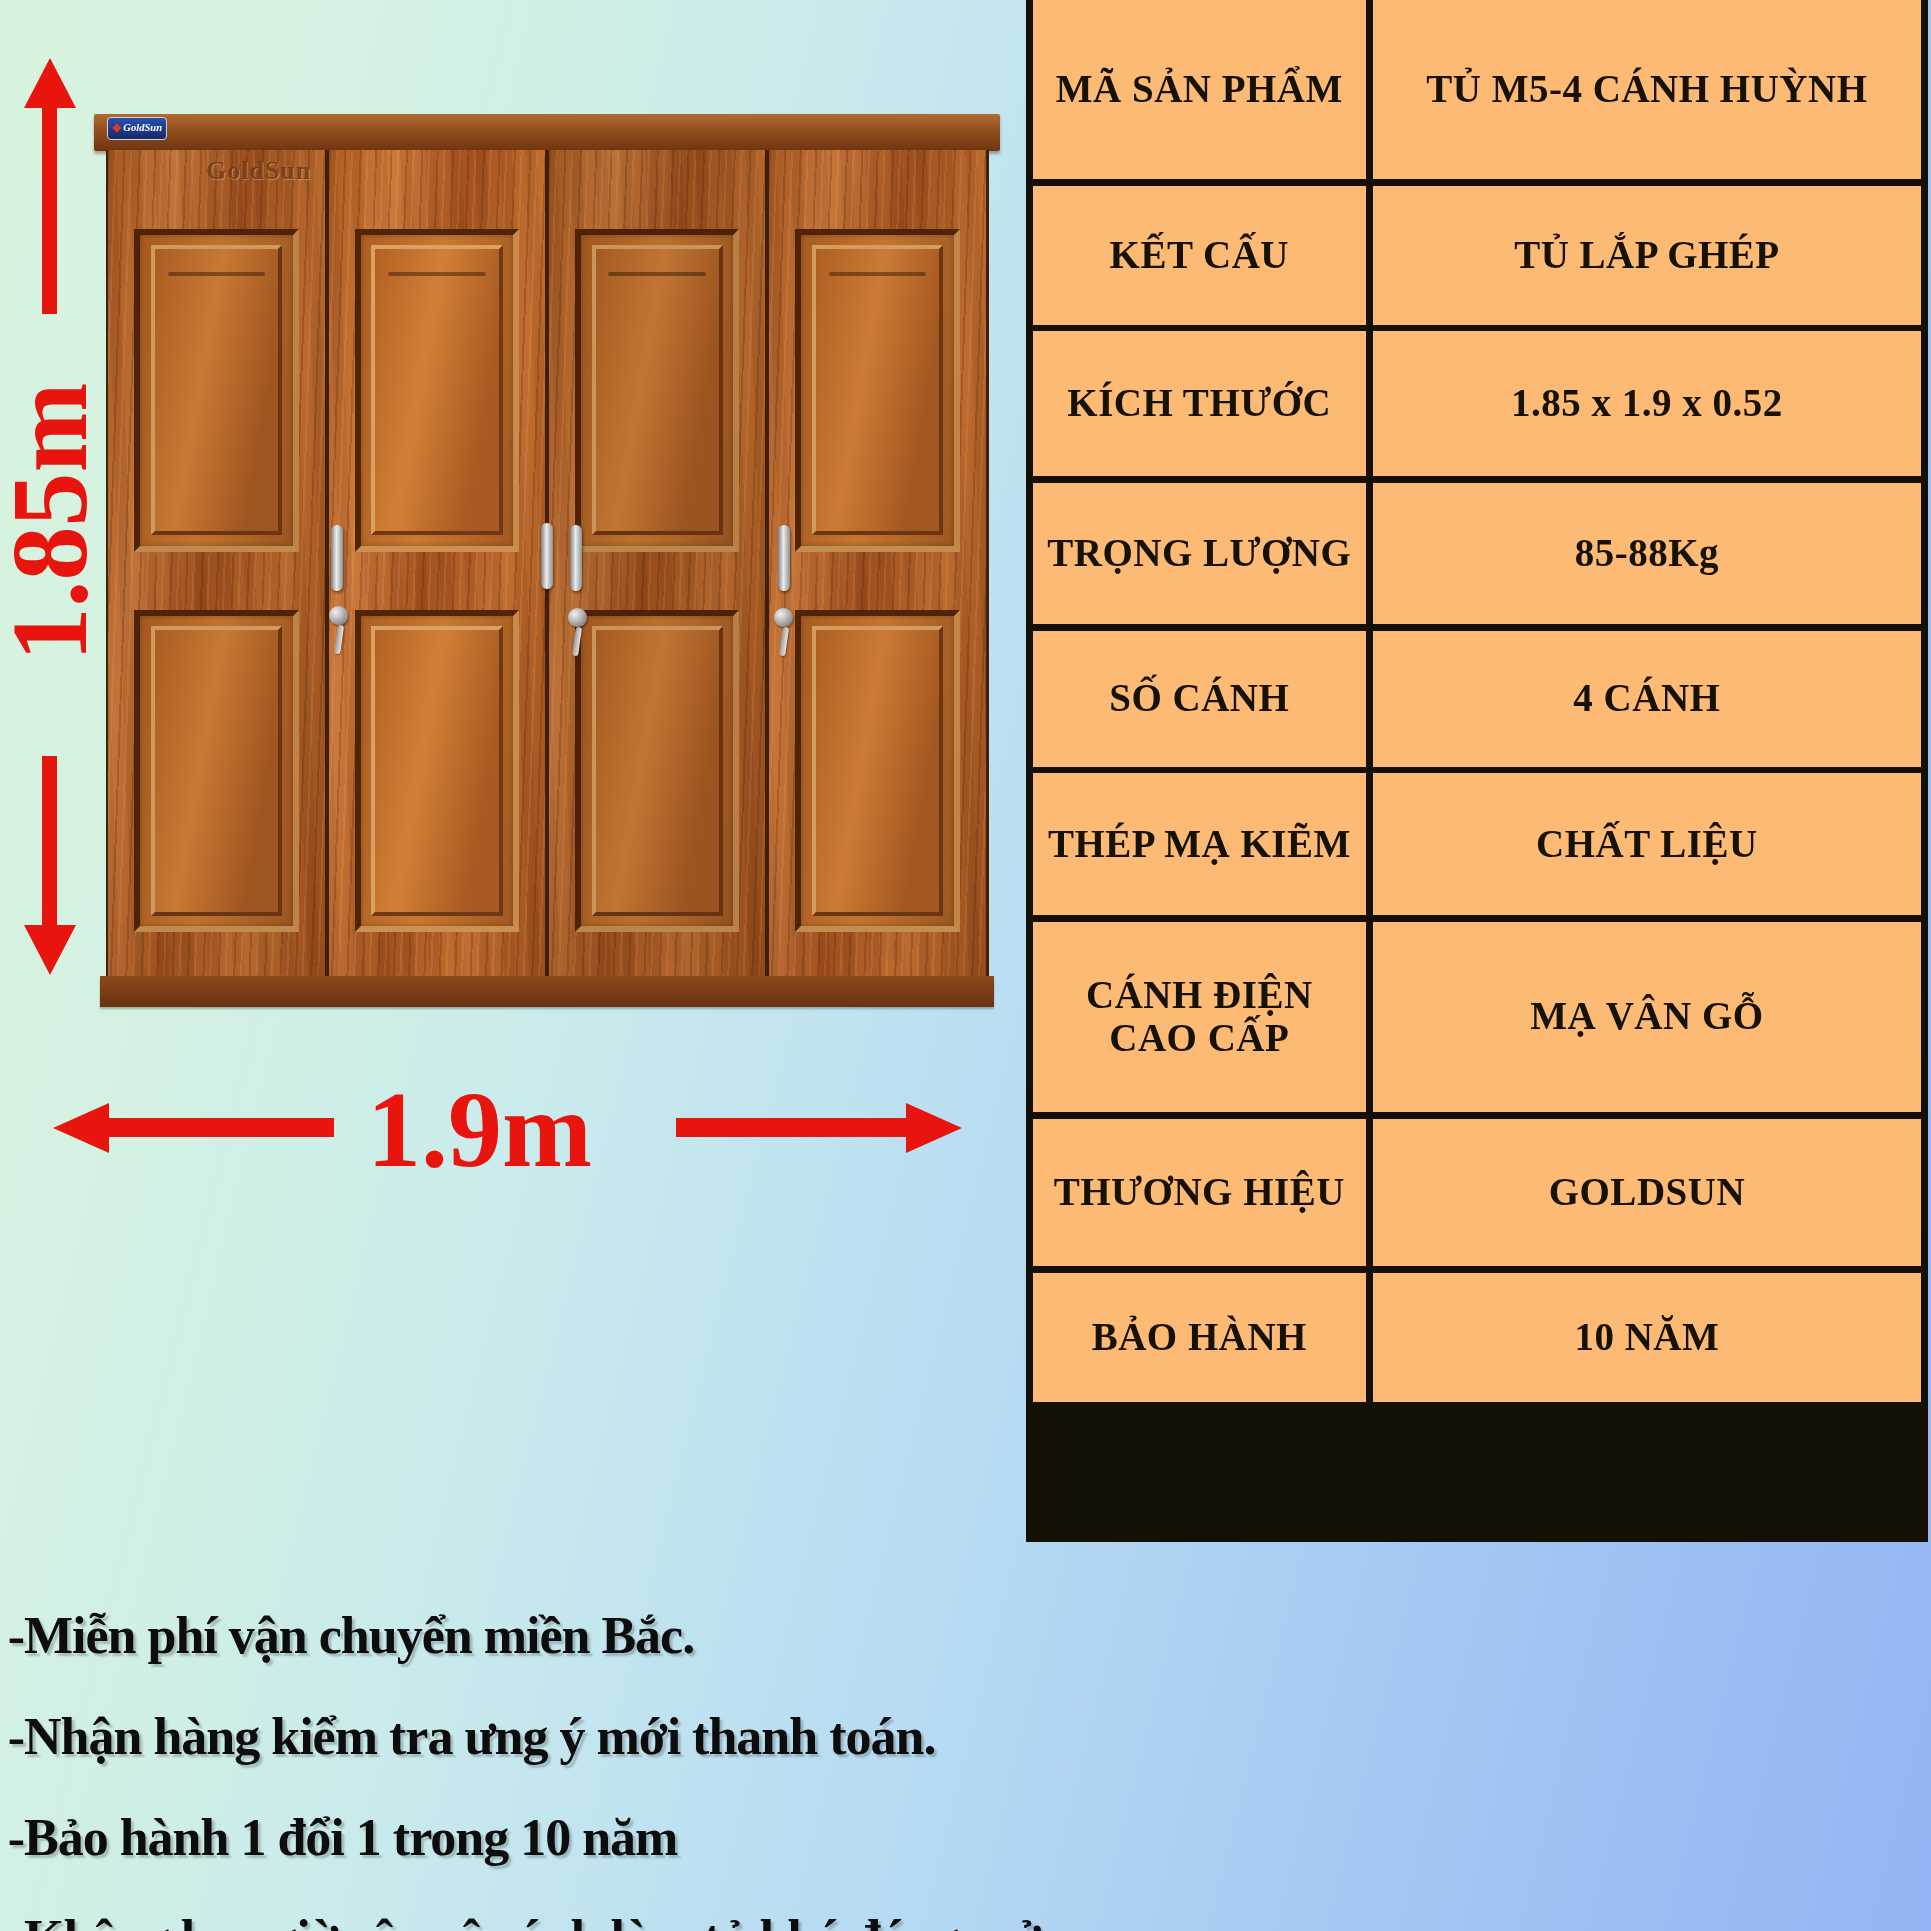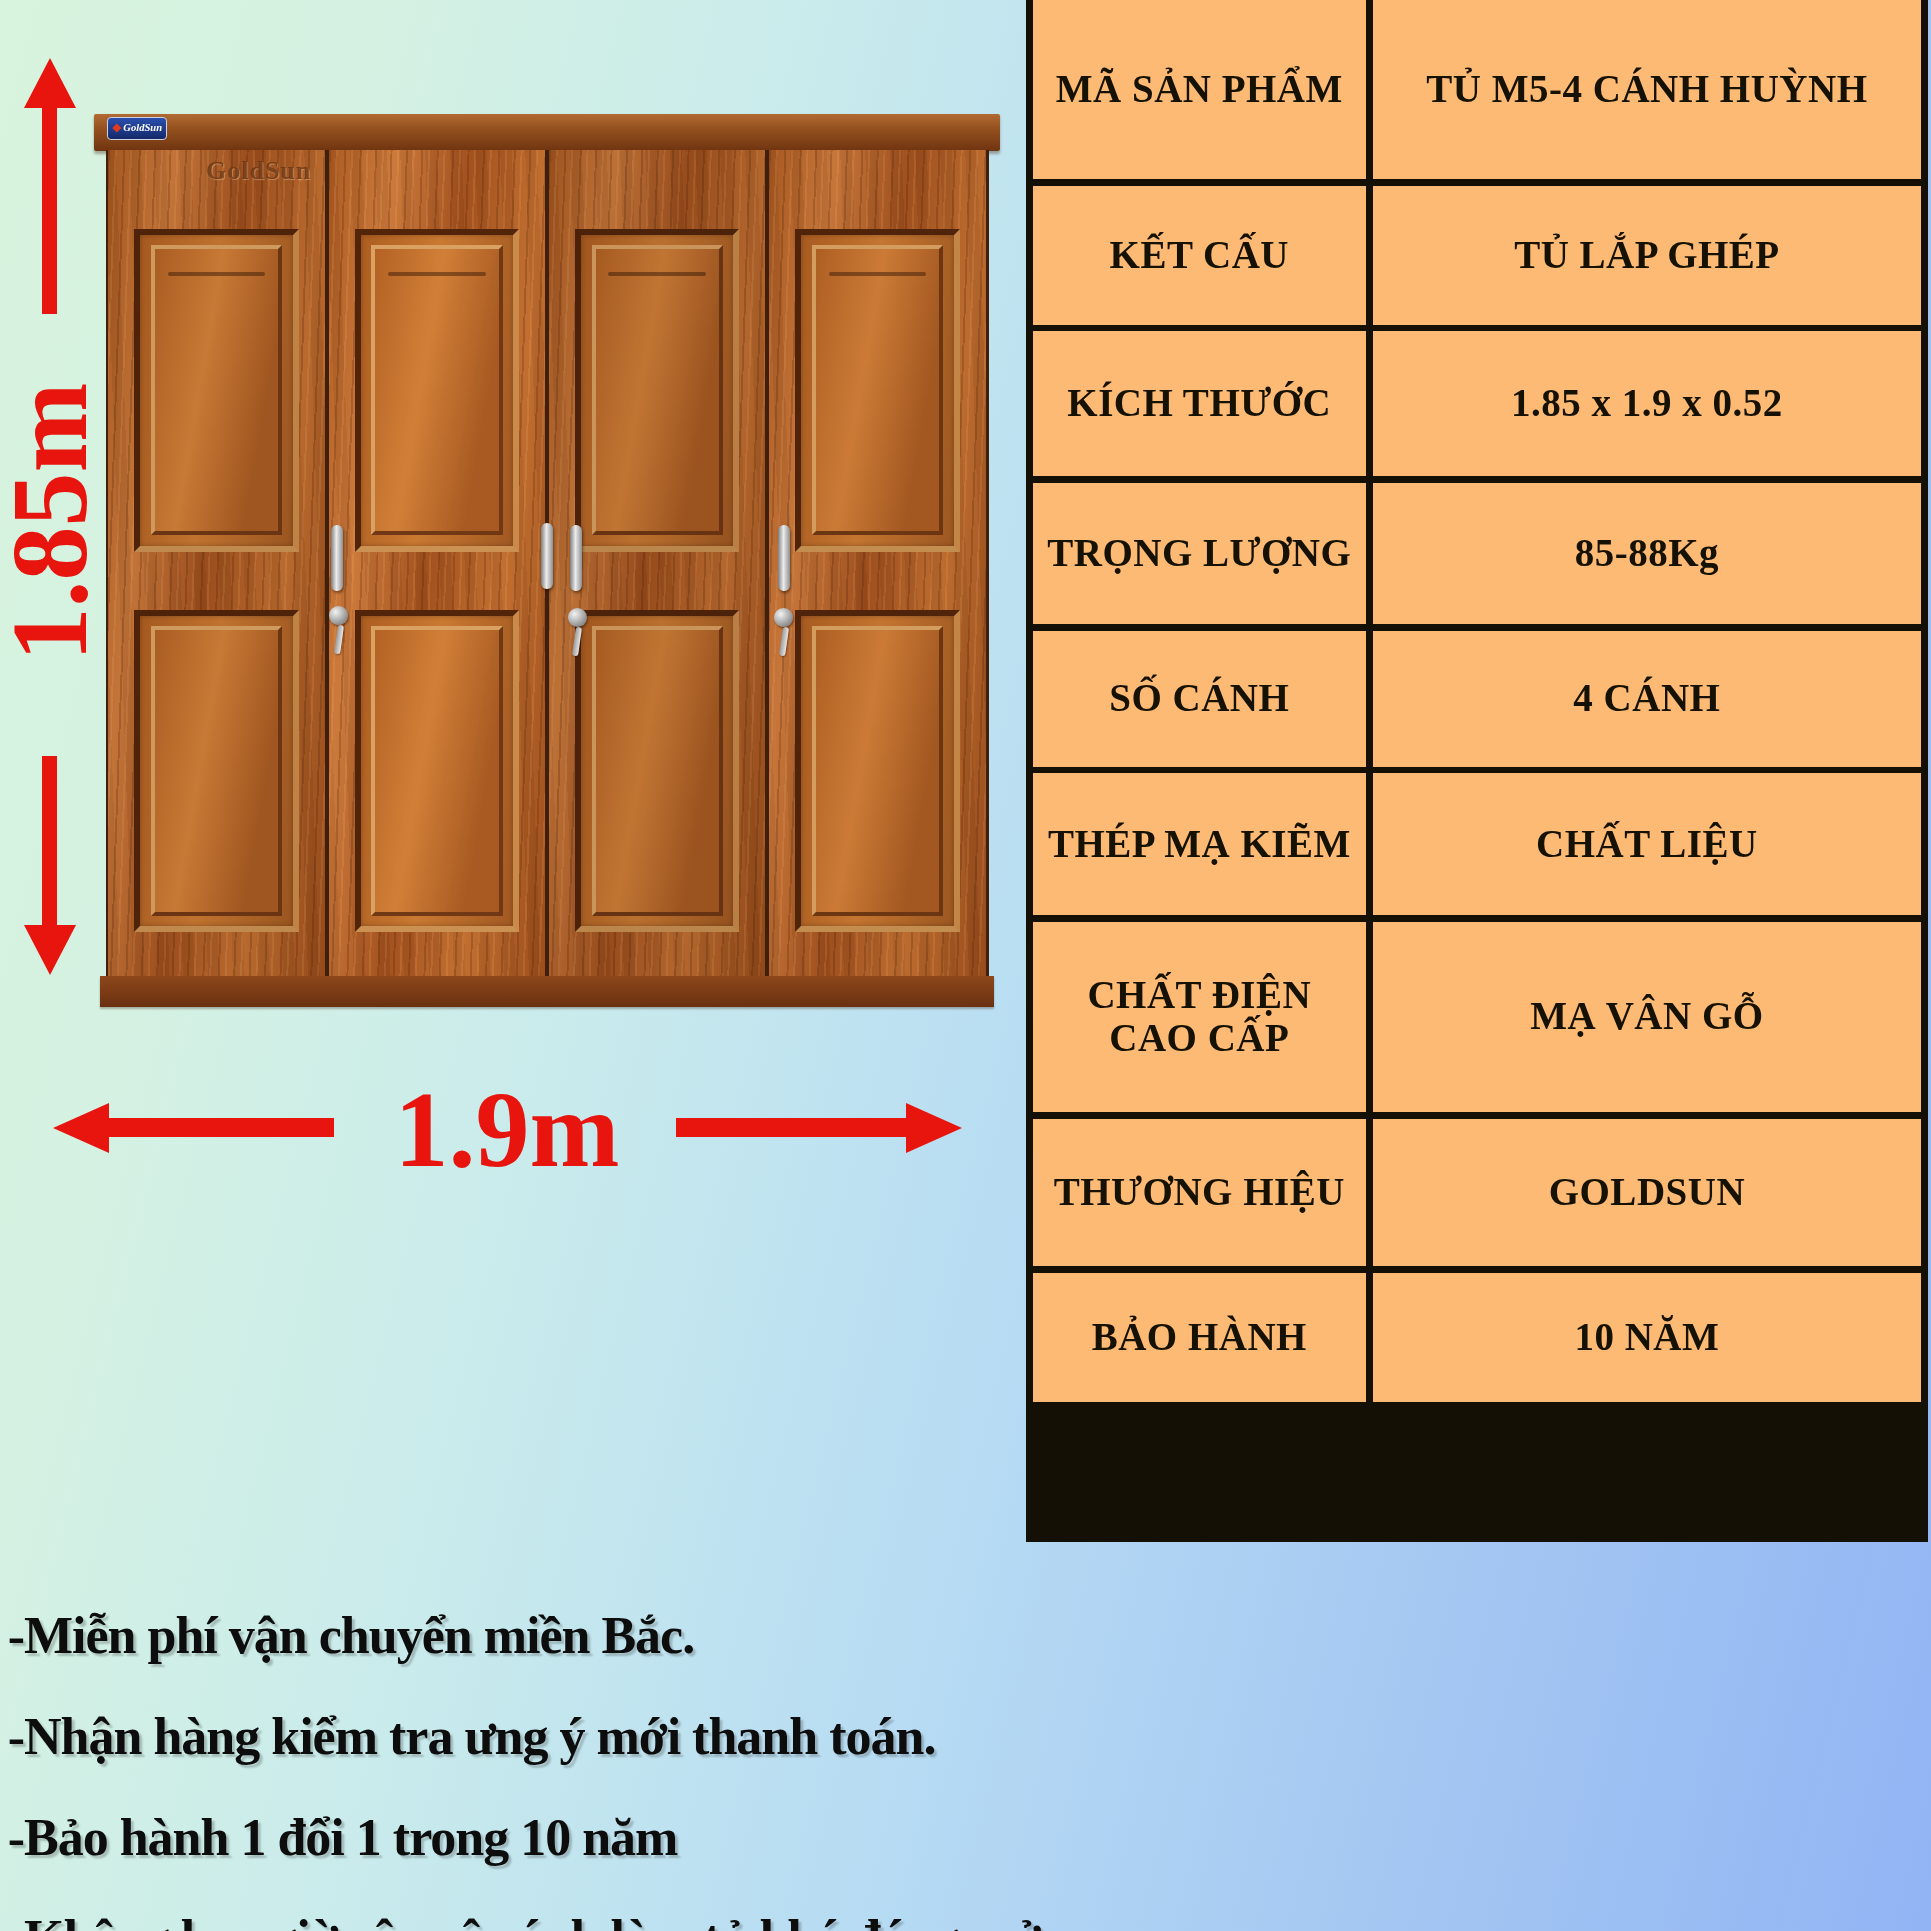--- a/index.html
+++ b/index.html
@@ -108,21 +108,21 @@
     font-size:108px;font-weight:bold;
   }
   .hdim{position:absolute;left:0;top:1062px;width:975px;height:135px;}
   .tri-left{left:53px;top:41px;border-top:25px solid transparent;border-bottom:25px solid transparent;border-right:56px solid #e8150f;}
   .tri-right{left:906px;top:41px;border-top:25px solid transparent;border-bottom:25px solid transparent;border-left:56px solid #e8150f;}
   .hshaft{position:absolute;top:56px;height:19.3px;background:#e8150f;}
   .hshaft-left{left:106px;width:228px;}
   .hshaft-right{left:676px;width:232px;}
   .hlabel{
     position:absolute;left:367px;top:0;width:280px;height:135px;line-height:135px;
-    text-align:center;font-size:108px;font-weight:bold;
+    text-align:left;font-size:108px;font-weight:bold;
   }
   
   .notes{position:absolute;left:7.7px;top:1585px;width:1919px;}
   .note-line{
     font-size:52px;font-weight:bold;color:#0d0d0d;line-height:101px;
     white-space:nowrap;letter-spacing:-1px;
     text-shadow:2.9px 2.9px 1.9px rgba(45,45,45,.25);
   }
 </style>
 </head>
@@ -211,21 +211,21 @@
     <div class="cell">KẾT CẤU</div>
     <div class="cell">TỦ LẮP GHÉP</div>
     <div class="cell">KÍCH THƯỚC</div>
     <div class="cell">1.85 x 1.9 x 0.52</div>
     <div class="cell">TRỌNG LƯỢNG</div>
     <div class="cell">85-88Kg</div>
     <div class="cell">SỐ CÁNH</div>
     <div class="cell">4 CÁNH</div>
     <div class="cell">THÉP MẠ KIẼM</div>
     <div class="cell">CHẤT LIỆU</div>
-    <div class="cell">CHẤT ĐIỆN CAO CẤP</div>
+    <div class="cell">CÁNH ĐIỆN CAO CẤP</div>
     <div class="cell">MẠ VÂN GỖ</div>
     <div class="cell">THƯƠNG HIỆU</div>
     <div class="cell">GOLDSUN</div>
     <div class="cell">BẢO HÀNH</div>
     <div class="cell">10 NĂM</div>
   </div>
 
   <div class="notes">
     <div class="note-line">-Miễn phí vận chuyển miền Bắc.</div>
     <div class="note-line">-Nhận hàng kiểm tra ưng ý mới thanh toán.</div>

